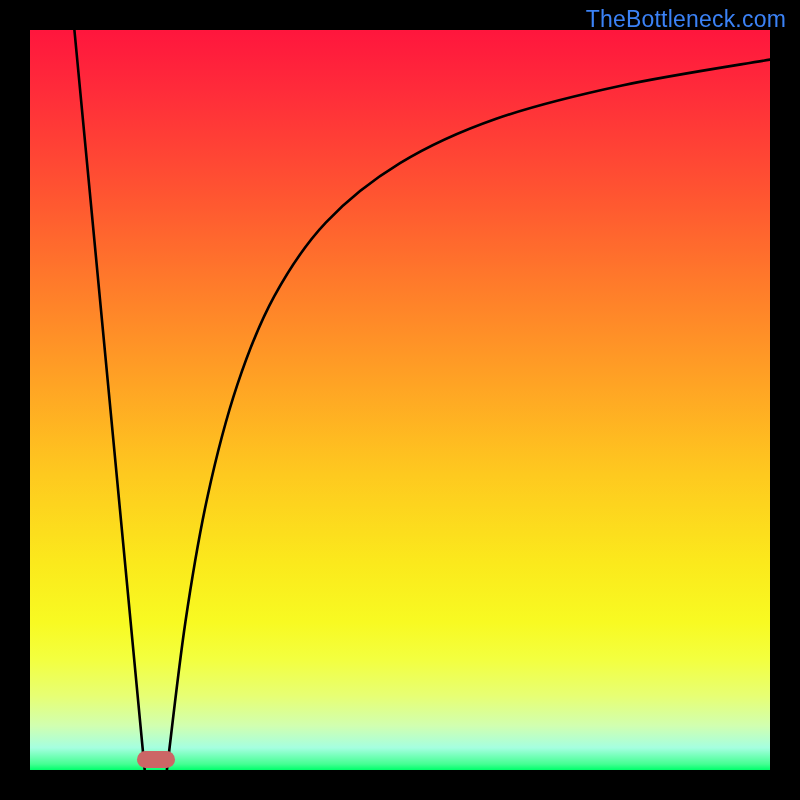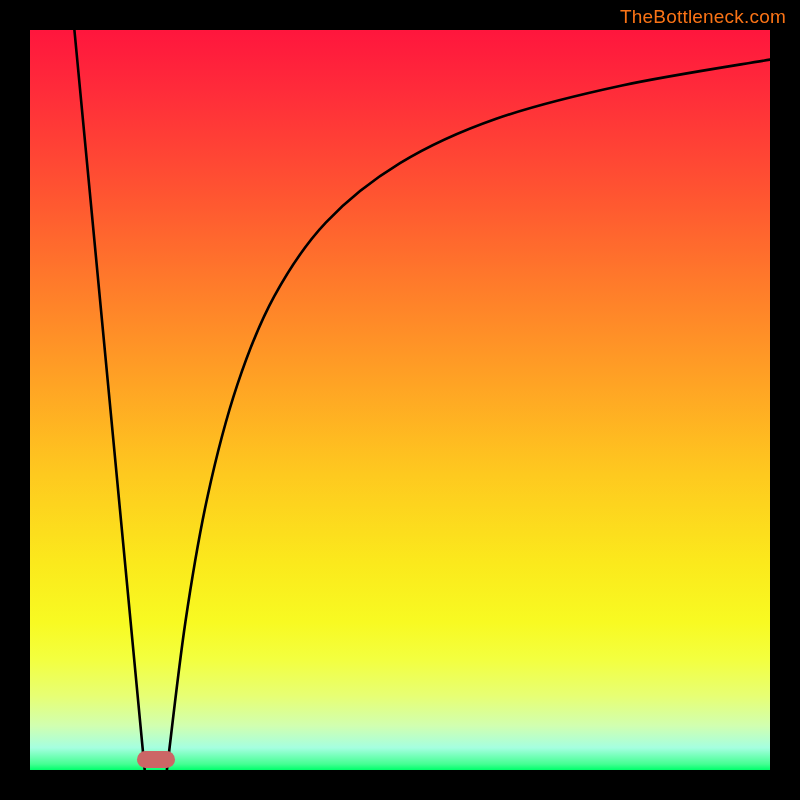--- a/index.html
+++ b/index.html
@@ -37,22 +37,22 @@
       #d1ffb0 94%,
       #a5ffe0 97%,
       #45ff93 99.2%,
       #00ff6c 100%
     );
   }
   .watermark {
     position: absolute;
     top: 6px;
     right: 14px;
-    color: #f97316;
-    font-size: 19px;
+    color: #3b82f6;
+    font-size: 23px;
     font-weight: 400;
     letter-spacing: 0.2px;
     z-index: 20;
   }
   .marker {
     position: absolute;
     background: #cc6666;
     border-radius: 9px;
     z-index: 10;
   }

